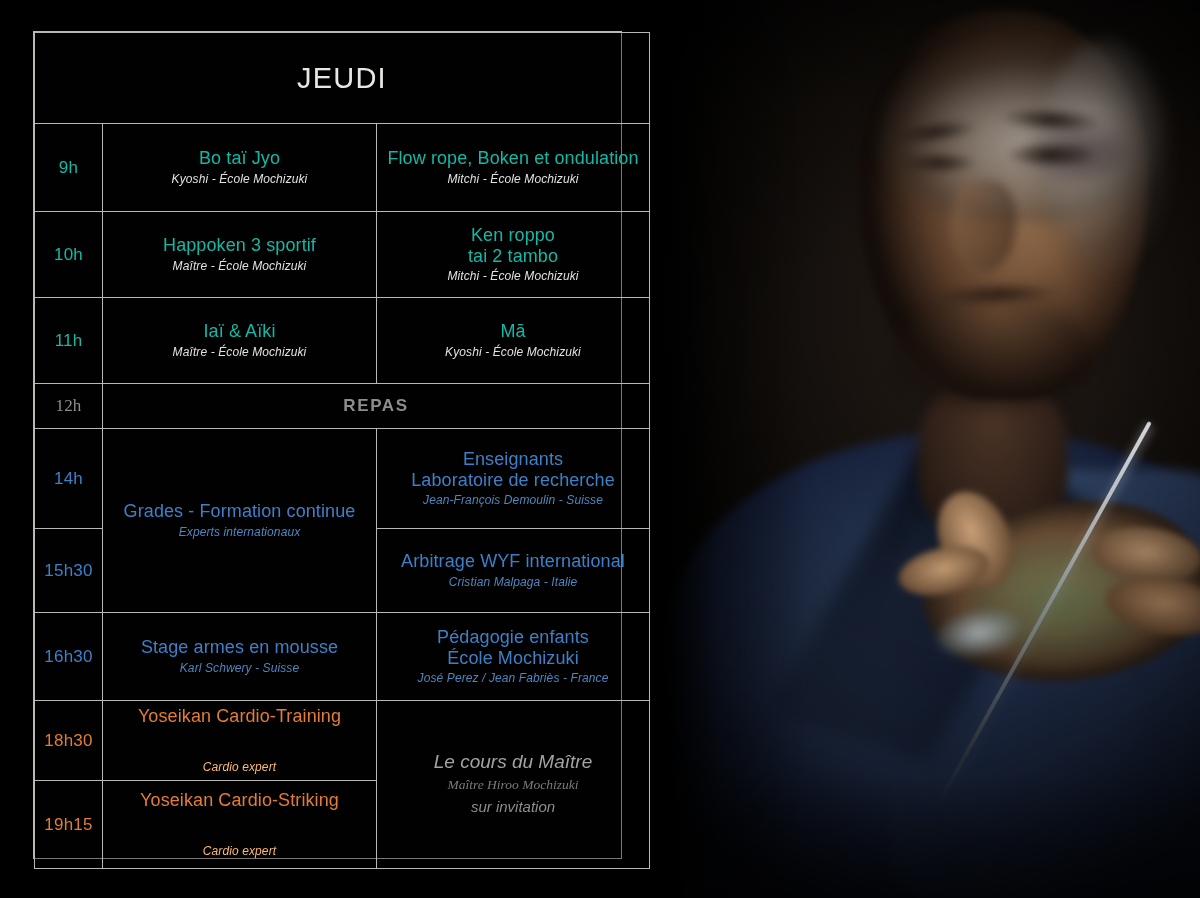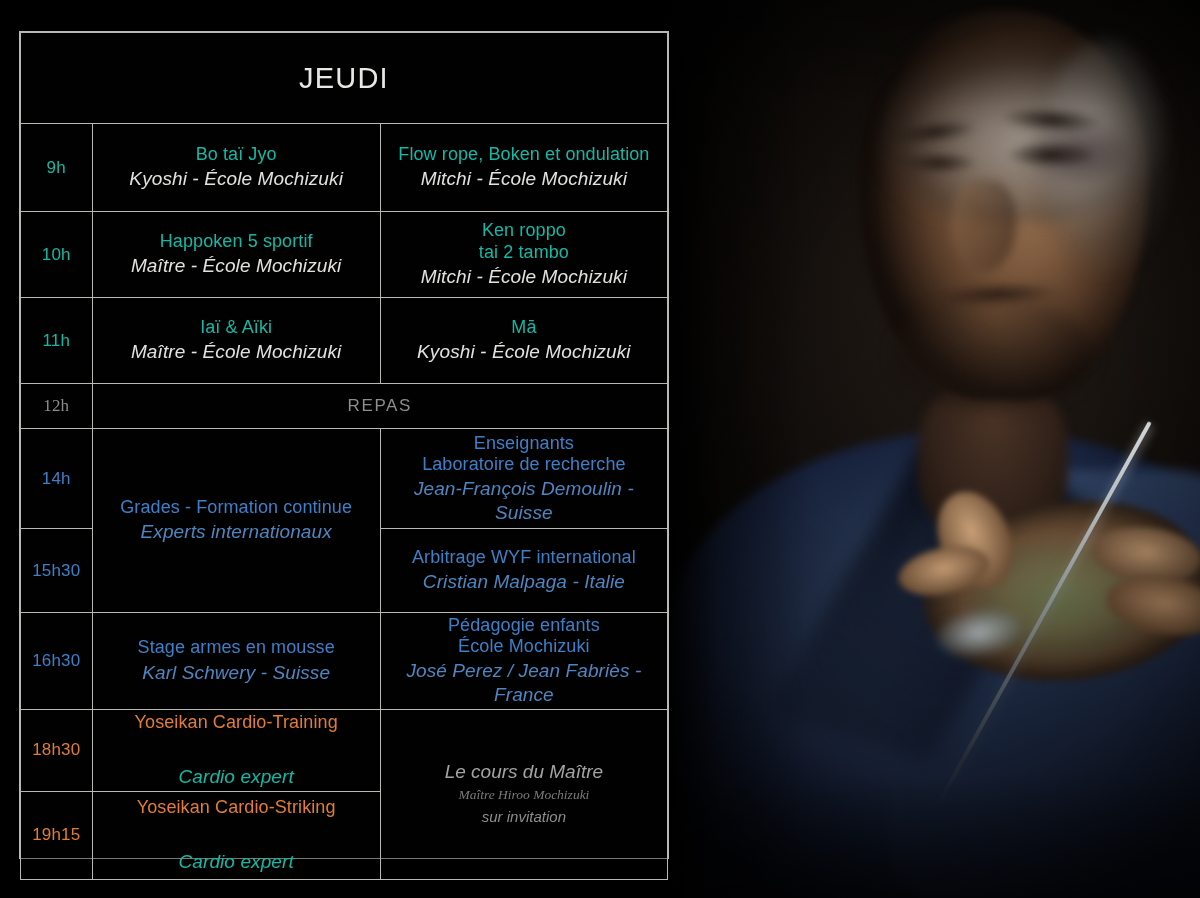--- a/index.html
+++ b/index.html
@@ -181,23 +181,23 @@
     position:absolute; inset:0;
     background:
       linear-gradient(90deg, #000 0%, rgba(0,0,0,.92) 5%, rgba(0,0,0,.35) 14%, rgba(0,0,0,0) 30%),
       radial-gradient(ellipse 420px 560px at 54% 42%, rgba(0,0,0,0) 34%, rgba(0,0,0,.30) 72%, rgba(0,0,0,.75) 100%),
       linear-gradient(180deg, rgba(0,0,0,.30) 0%, rgba(0,0,0,0) 12%, rgba(0,0,0,0) 86%, rgba(0,0,0,.45) 100%);
   }
 
   
   #schedule {
     position: absolute;
-    left: 19px;
+    left: 33px;
     top: 31px;
-    width: 650px;
+    width: 589px;
     height: 828px;
     z-index: 2;
     border: 1px solid #b9b9b4;
     box-sizing: border-box;
     background: rgba(4,4,4,.62);
   }
   table.grid {
     width: 100%;
     height: 100%;
     border-collapse: collapse;
@@ -236,42 +236,42 @@
   .time-label { font-size: 17px; font-weight: 500; letter-spacing: .2px; }
 
   
   .sess-title {
     font-size: 18px;
     font-weight: 400;
     line-height: 1.18;
     letter-spacing: .1px;
   }
   .sess-sub {
-    font-size: 19px;
+    font-size: 12px;
     font-style: italic;
     line-height: 1.25;
     margin-top: 2px;
     letter-spacing: .1px;
   }
 
   
   .c-white .sess-title, .c-white .time-label { color: #14b8a6; }
   .c-white .sess-sub { color: #e3e1dd; }
 
   .c-blue  .sess-title, .c-blue .time-label  { color: #3d80c8; }
   .c-blue  .sess-sub  { color: #4f86c0; }
 
   .c-orange .sess-title, .c-orange .time-label { color: #e37c35; text-align: center; }
-  .c-orange .sess-sub  { color: #14b8a6; margin-top: 32px; }
+  .c-orange .sess-sub  { color: #fdba74; margin-top: 32px; }
 
   .c-grey  .sess-title, .c-grey .time-label  { color: #8d8d8a; }
 
   
   td.repas-time  { height: 40px; font-family: Liberation Serif, serif; }
-  td.repas-cell  { height: 40px; }
+  td.repas-cell  { height: 40px; font-weight: bold; }
   .repas-text {
     font-size: 17px;
     color: #8d8d8a;
     letter-spacing: 1.6px;
   }
 
   
   .master-line1 { font-size: 19px; font-style: italic; color: #a3a3a3; line-height: 1.3; }
   .master-line2 { font-size: 13.5px; font-style: italic; color: #7b7b78; line-height: 1.45; font-family: Liberation Serif, serif; }
   .master-line3 { font-size: 15px; font-style: italic; color: #8d8d8a; line-height: 1.6; }
@@ -347,21 +347,21 @@
           <div class="sess-title">Flow rope, Boken et ondulation</div>
           <div class="sess-sub">Mitchi - École Mochizuki</div>
         </td>
       </tr>
 
       <tr class="c-white r10">
         <td class="no-left">
           <div class="time-label">10h</div>
         </td>
         <td>
-          <div class="sess-title">Happoken 5 sportif</div>
+          <div class="sess-title">Happoken 3 sportif</div>
           <div class="sess-sub">Maître - École Mochizuki</div>
         </td>
         <td class="no-right">
           <div class="sess-title">Ken roppo<br>tai 2 tambo</div>
           <div class="sess-sub">Mitchi - École Mochizuki</div>
         </td>
       </tr>
 
       <tr class="c-white r11">
         <td class="no-left">

